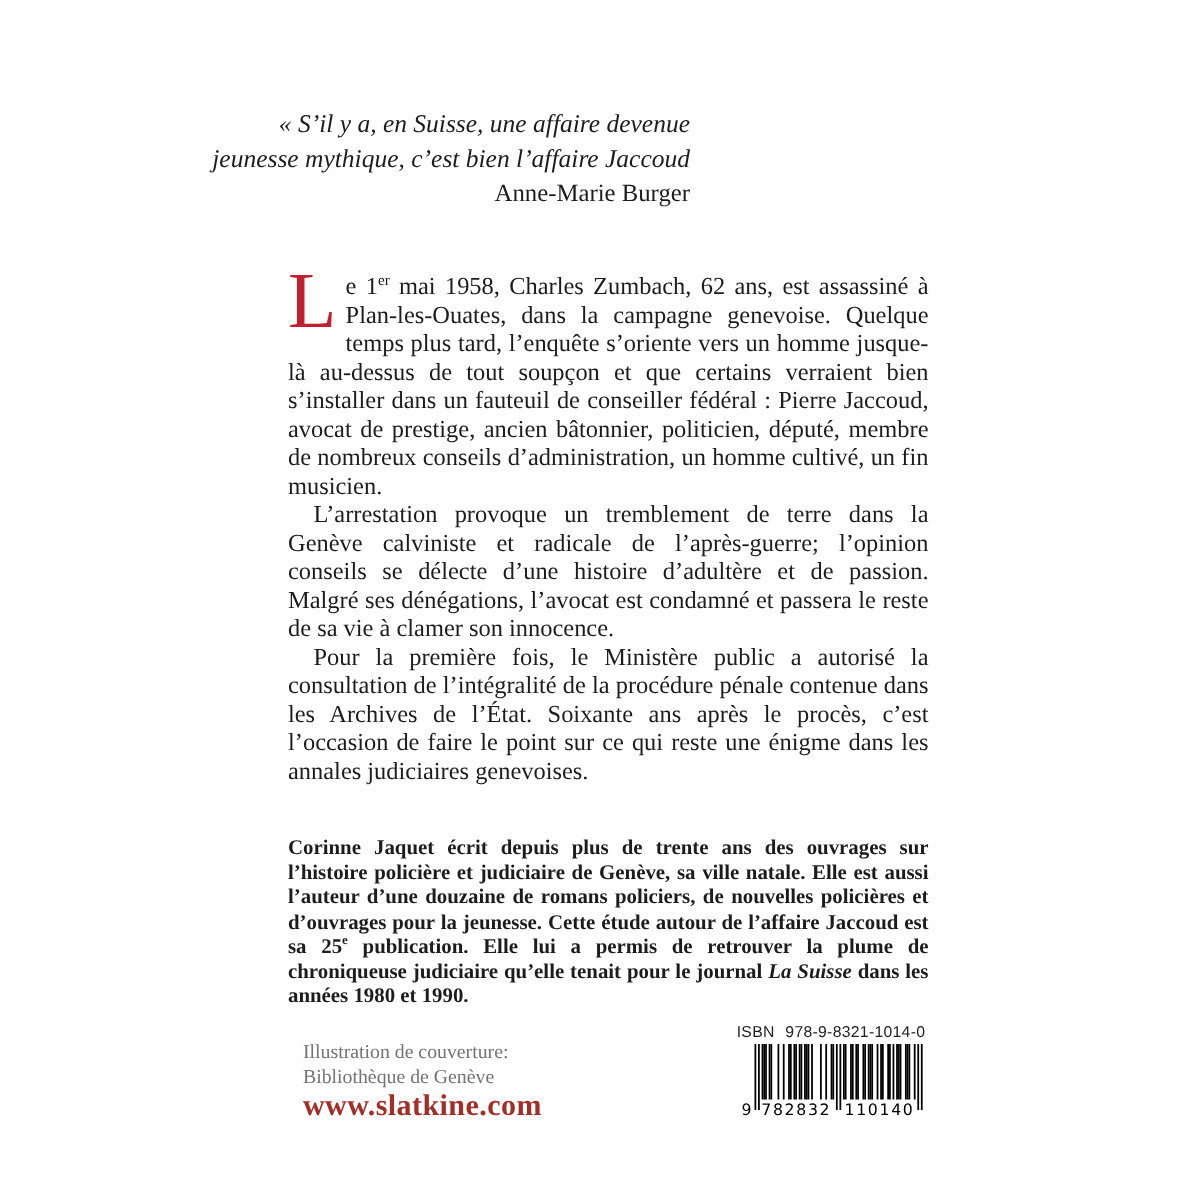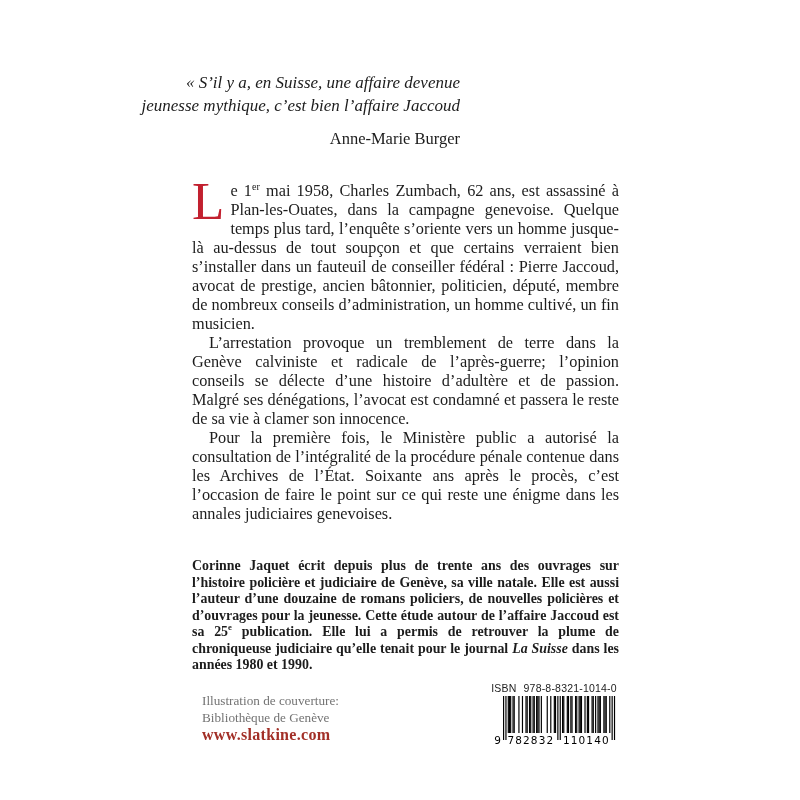--- a/index.html
+++ b/index.html
@@ -2,38 +2,38 @@
 <html lang="fr"><head>
 <meta charset="utf-8">
 <style>
   html,body{margin:0;padding:0;background:#fff;}
   .cover{position:relative;width:655px;height:800px;background:#ffffff;overflow:hidden;
          font-family:"Liberation Serif",serif;color:#1c1c1c;}
 
   
   .epigraph{position:absolute;top:71px;right:195px;width:380px;text-align:right;
             font-style:italic;font-size:17px;line-height:23px;}
-  .epigraph .attribution{margin-top:10px;font-style:normal;font-size:16.5px;}
+  .epigraph .attribution{font-style:normal;font-size:16.5px;}
 
   
   .synopsis{position:absolute;left:192px;top:181px;width:427px;
             font-size:16.3px;line-height:19px;text-align:justify;hyphens:auto;}
   .synopsis p{margin:0;}
   .synopsis p.indent{text-indent:17px;}
   .dropcap{float:left;font-size:53px;line-height:37px;margin:2px 6px 0 0;font-weight:normal;}
   sup{font-size:62%;line-height:0;margin-top:36px;}
 
   
   .bio{position:absolute;left:192px;top:558px;width:427px;
        font-size:13.9px;line-height:16.5px;text-align:justify;hyphens:auto;font-weight:bold;}
   .bio .journal{font-style:italic;}
 
   
   .credits{position:absolute;left:202px;top:692px;font-size:13.2px;line-height:17px;color:#737373;}
-  .website{position:absolute;left:202px;top:726px;font-size:16px;font-weight:bold;letter-spacing:.3px;}
+  .website{position:absolute;left:202px;top:726px;font-size:20px;font-weight:bold;letter-spacing:.3px;}
 
   
   .barcode-block{position:absolute;left:486px;top:682px;width:136px;text-align:center;}
   .isbn-label{font-family:"Liberation Sans",sans-serif;font-size:10.5px;color:#222;
               letter-spacing:.2px;word-spacing:4px;margin-bottom:2px;white-space:nowrap;}
   svg.ean{display:block;margin:0 auto;}
   svg.ean rect{fill:#000;}
   svg.ean text{font-family:"DejaVu Sans",sans-serif;font-size:10.5px;fill:#000;}
 </style>
 </head>
@@ -60,21 +60,21 @@
   </div>
 
   <div class="credits">
     <div>Illustration de couverture:</div>
     <div>Bibliothèque de Genève</div>
   </div>
 
   <div class="website" style="color: rgb(162, 47, 39);">www.slatkine.com</div>
 
   <div class="barcode-block">
-    <div class="isbn-label">ISBN 978-8-8321-1014-0</div>
+    <div class="isbn-label">ISBN 978-9-8321-1014-0</div>
     <svg class="ean" width="127" height="50" viewBox="0 0 127 50">
         <rect x="12.00" y="0" width="1.18" height="44"></rect>
         <rect x="14.36" y="0" width="1.18" height="44"></rect>
         <rect x="16.72" y="0" width="1.18" height="37"></rect>
         <rect x="17.90" y="0" width="1.18" height="37"></rect>
         <rect x="19.08" y="0" width="1.18" height="37"></rect>
         <rect x="21.44" y="0" width="1.18" height="37"></rect>
         <rect x="22.62" y="0" width="1.18" height="37"></rect>
         <rect x="27.34" y="0" width="1.18" height="37"></rect>
         <rect x="30.88" y="0" width="1.18" height="37"></rect>

